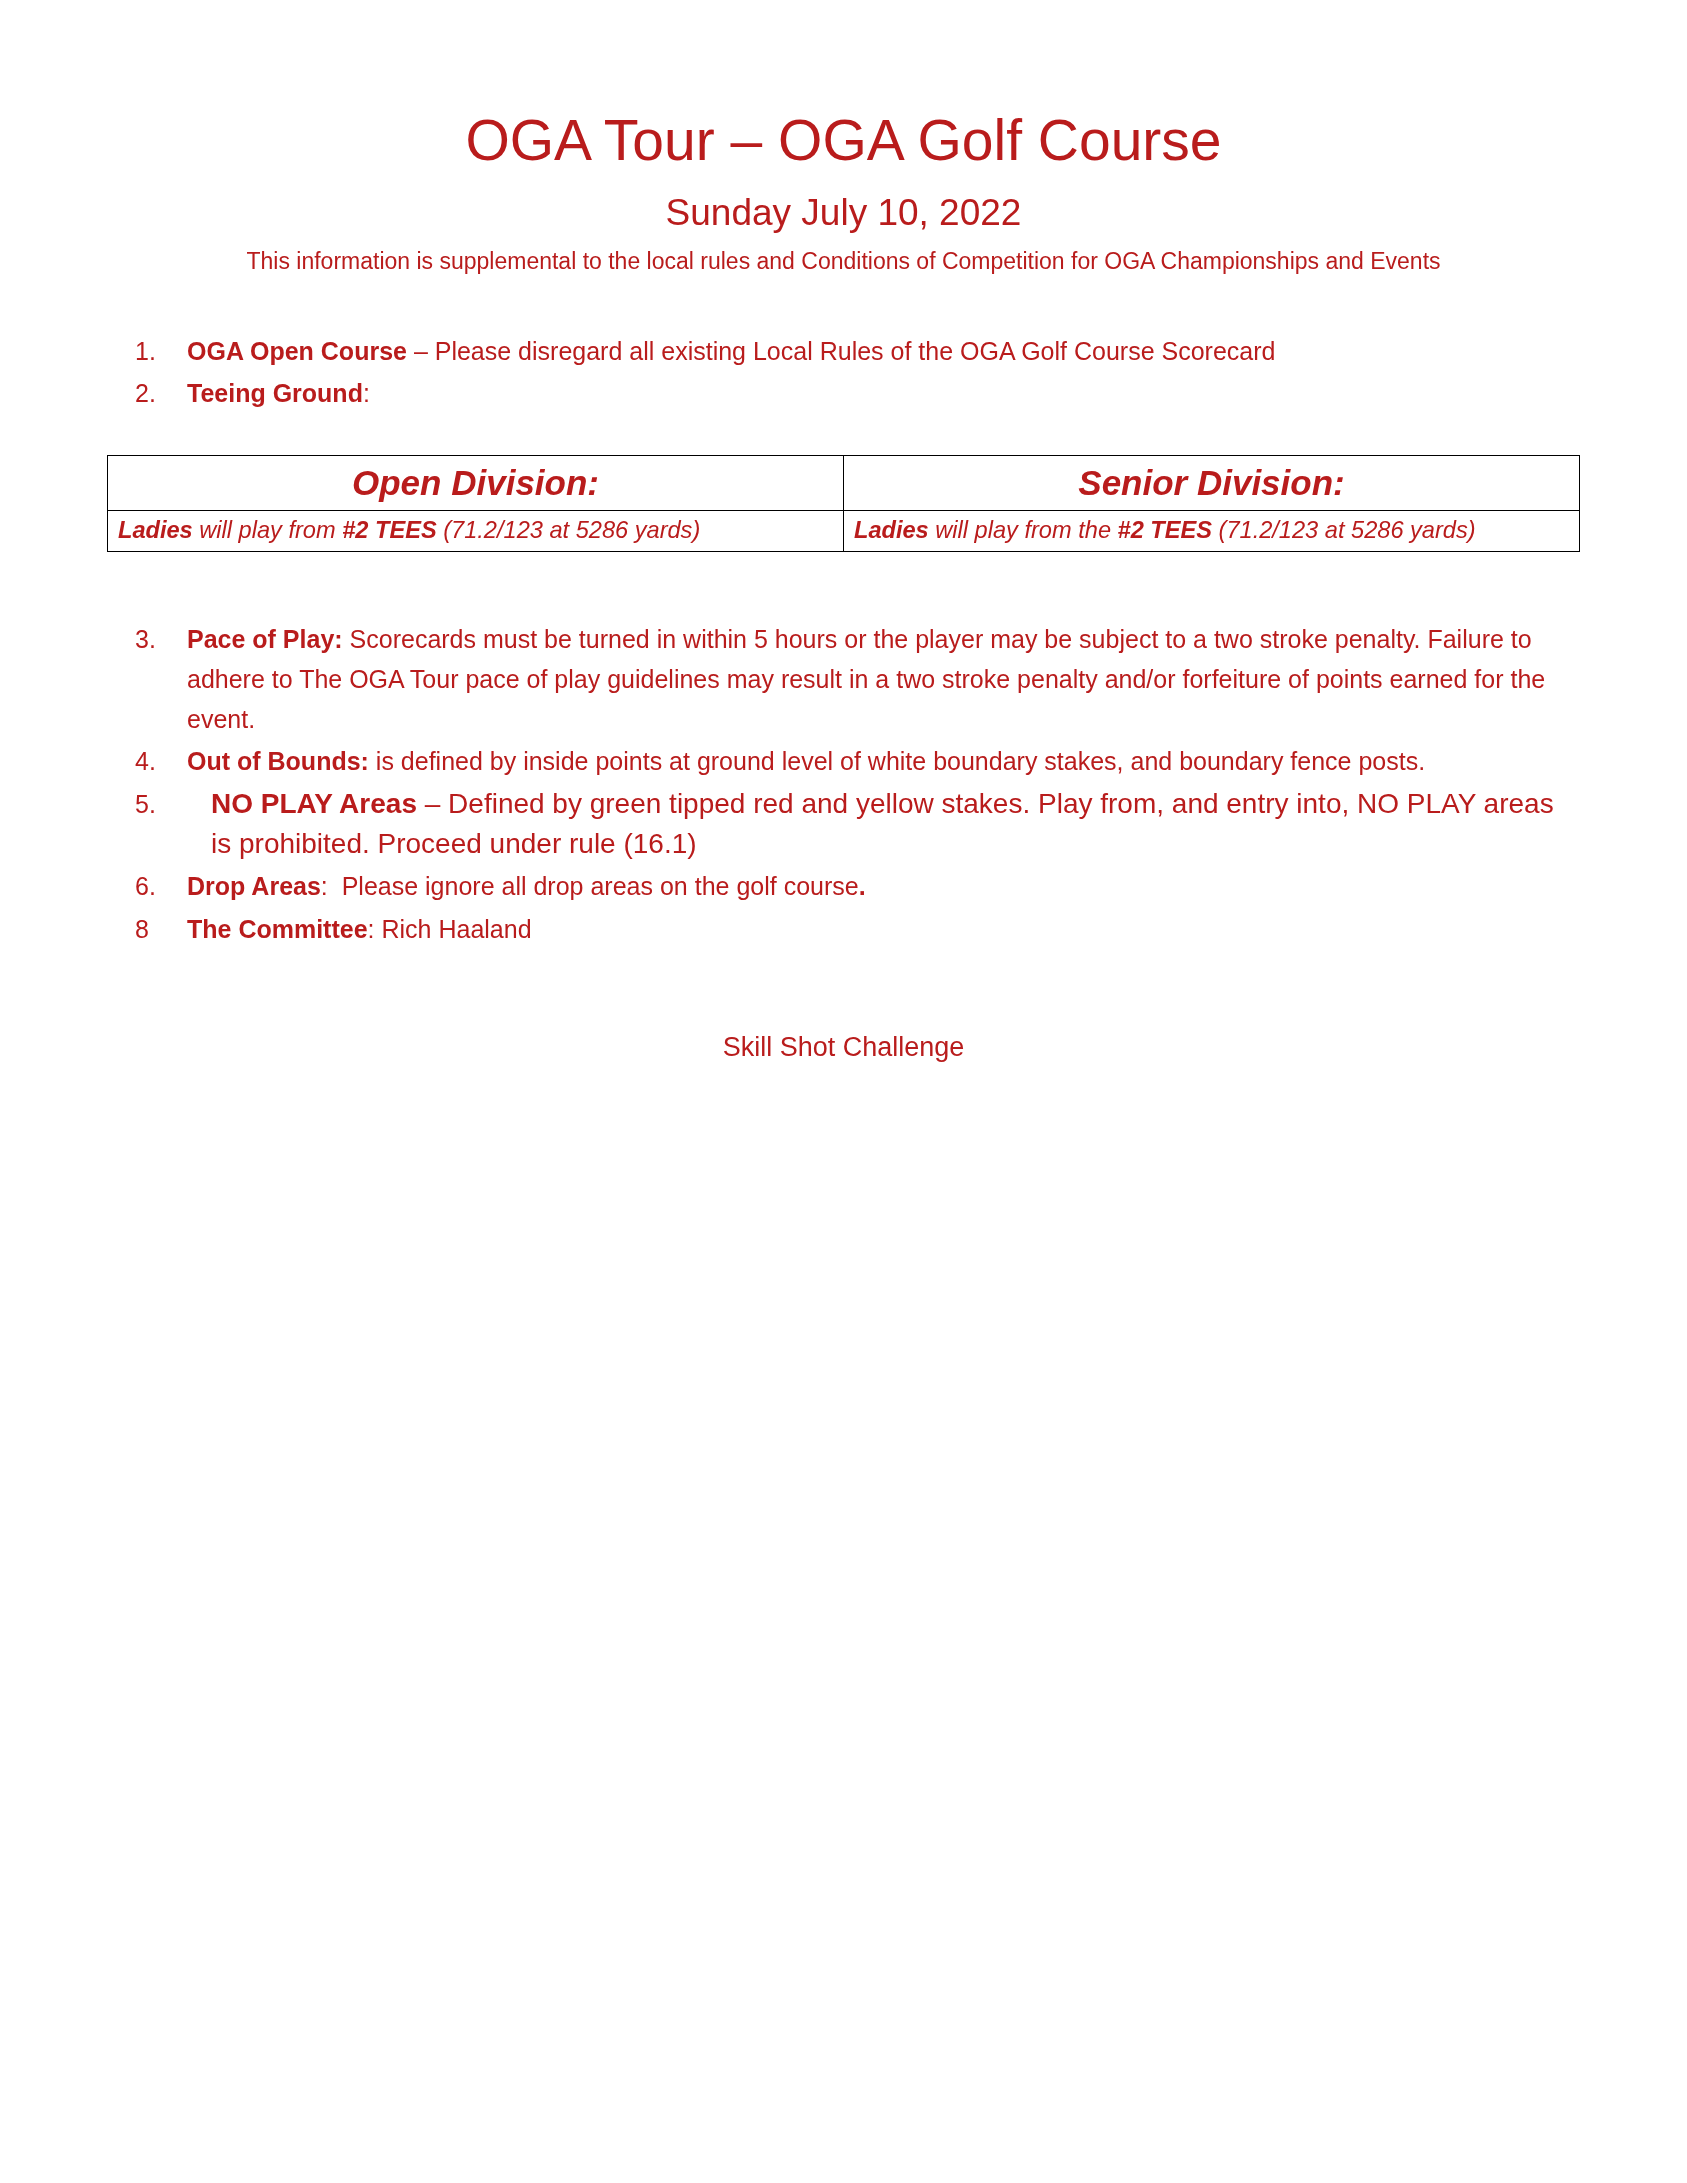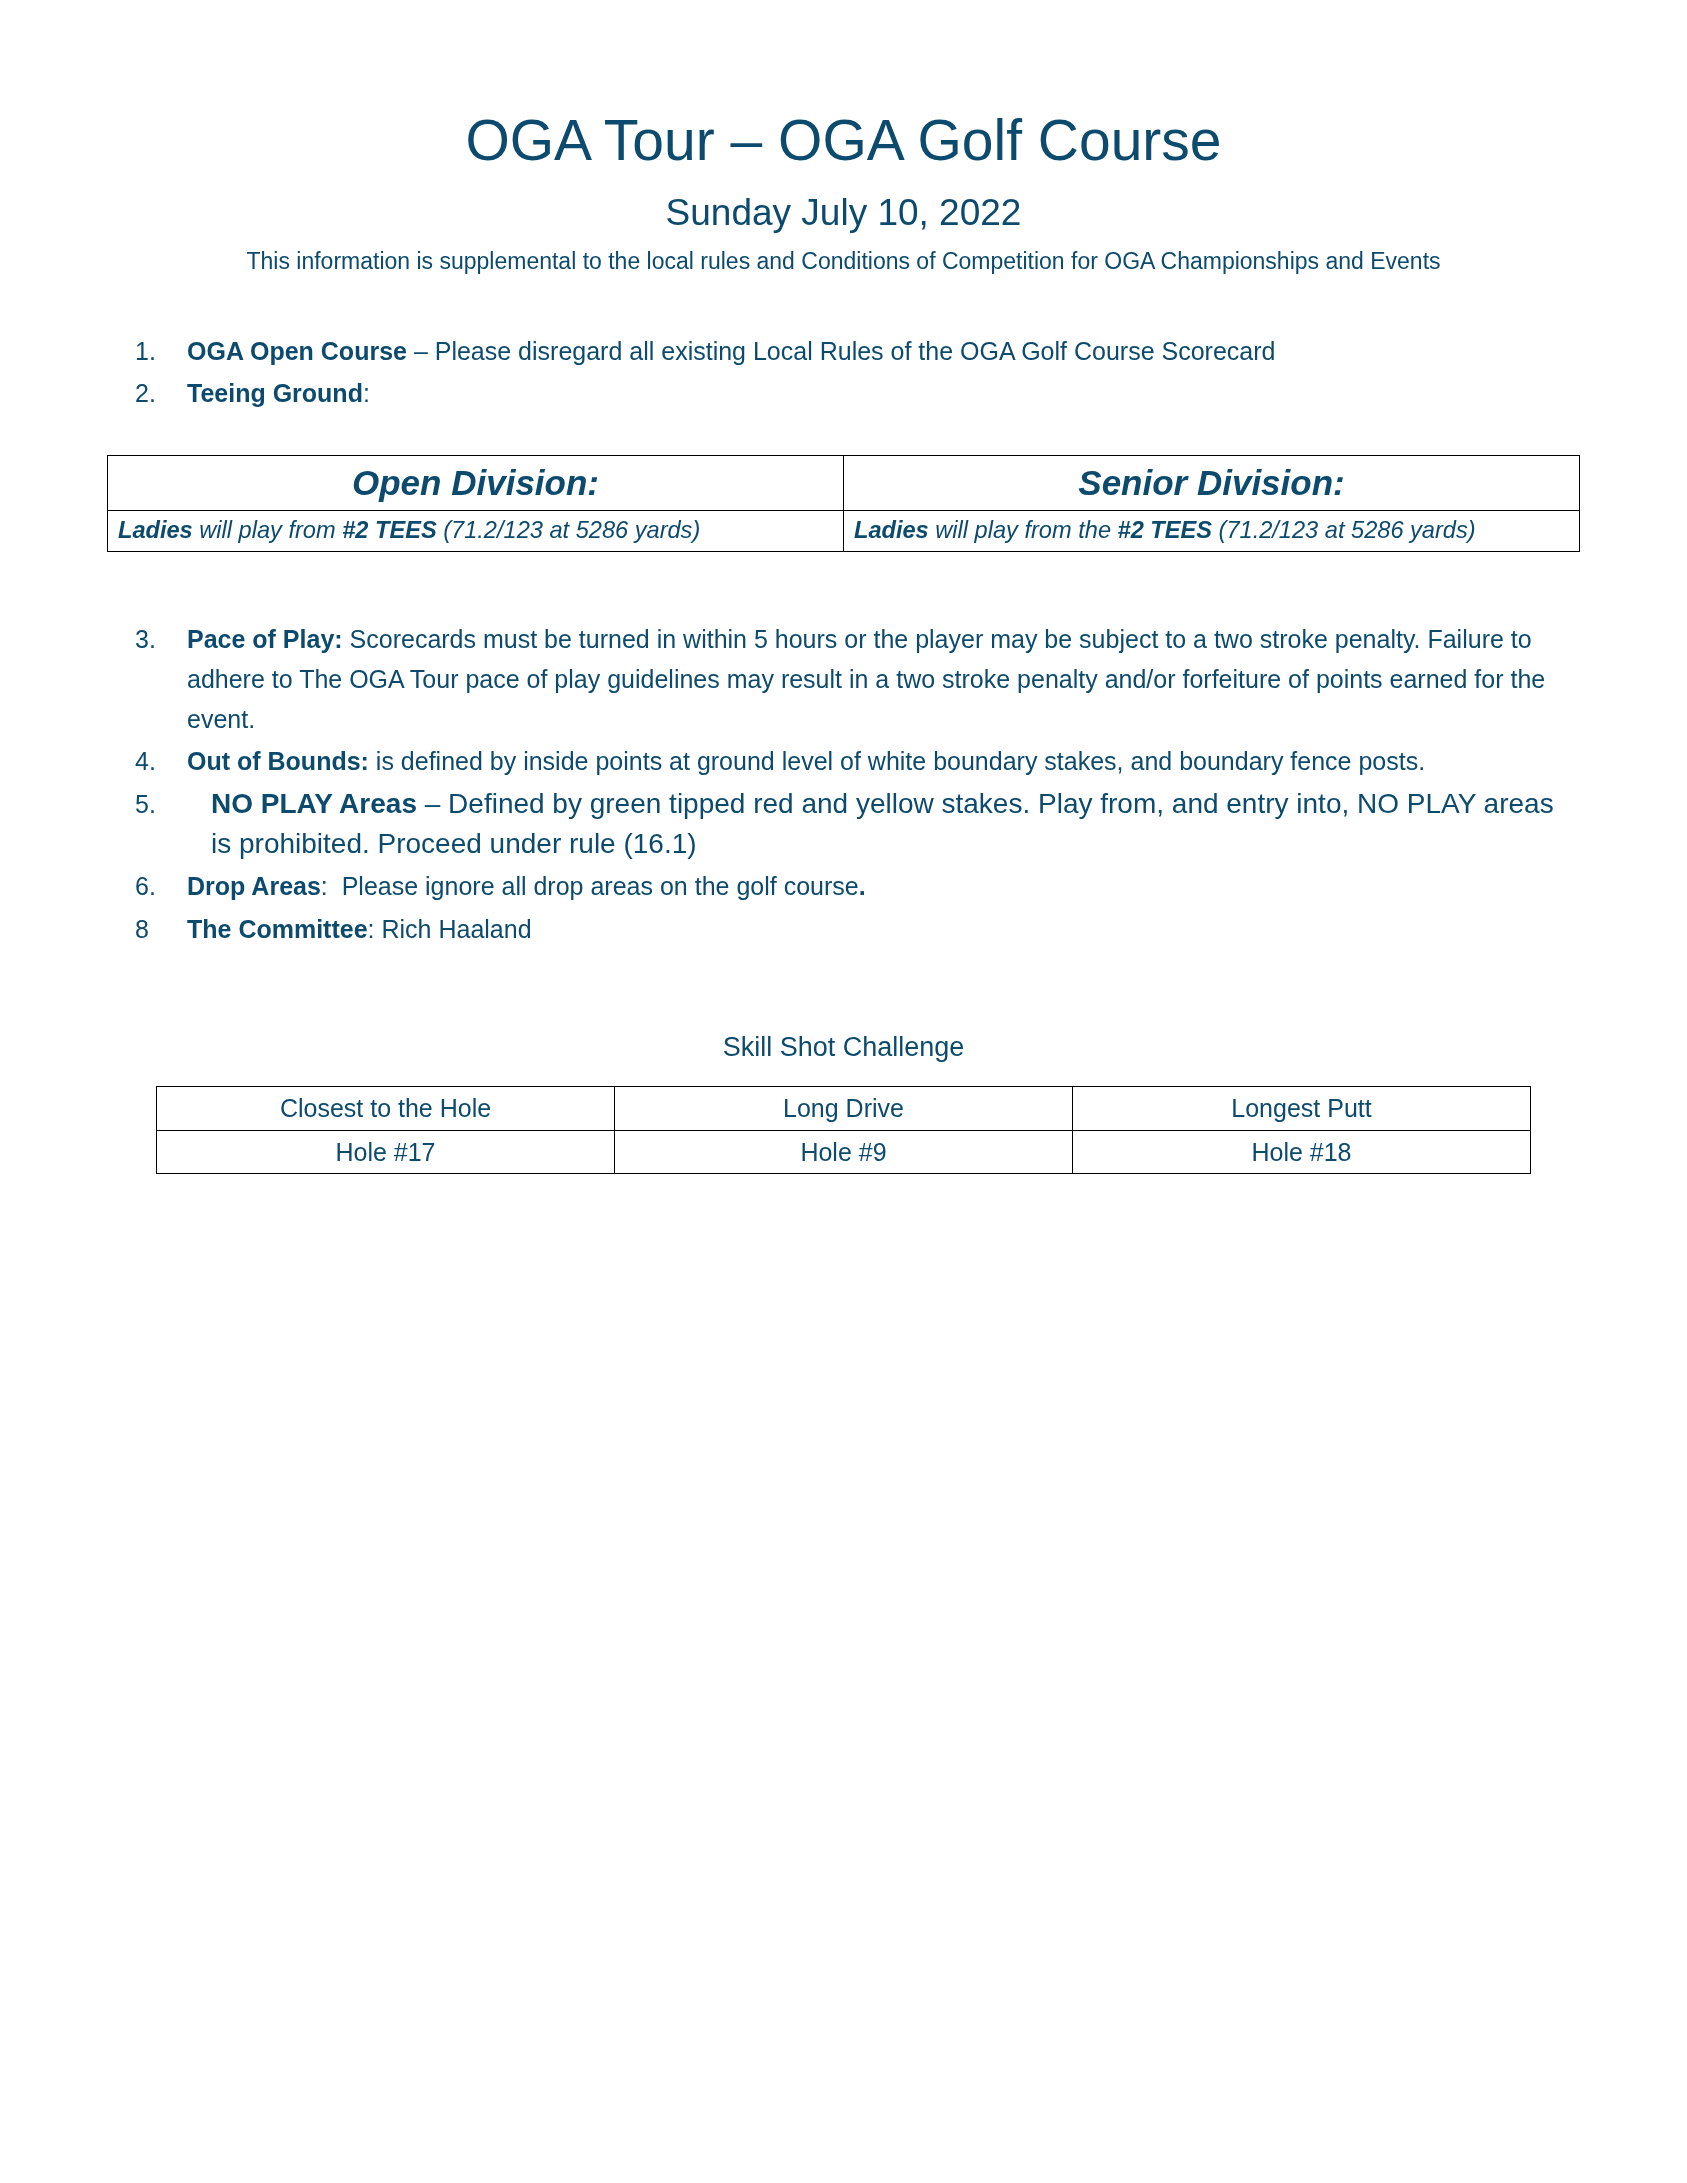--- a/index.html
+++ b/index.html
@@ -2,21 +2,21 @@
 <html style="font-size:13.5px"><head>
 <meta charset="utf-8">
 <style>
   * { box-sizing: border-box; margin: 0; padding: 0; }
   html, body { background: #ffffff; }
   .page {
     position: relative;
     width: 1687px;
     height: 2183px;
     background: #ffffff;
-    color: #0c4a6e;
+    color: #b91c1c;
     font-family: "Liberation Sans", sans-serif;
     padding: 108px 107px 0 107px;
     overflow: hidden;
   }
   .b { font-weight: bold; }
 
   .doc-title {
     text-align: center;
     font-size: 57px;
     font-weight: 400;
@@ -153,29 +153,15 @@
       <span class="rule-text"><span class="b">Drop Areas</span><span>:  Please ignore all drop areas on the golf course</span><span class="b">.</span></span>
     </div>
     <div class="rule">
       <span class="rule-num">8</span>
       <span class="rule-text"><span class="b">The Committee</span><span>: Rich Haaland</span></span>
     </div>
   </div>
 
   <div class="skill-heading">Skill Shot Challenge</div>
 
-  <table class="skill-table">
-    <tbody>
-      <tr>
-        <td>Closest to the Hole</td>
-        <td>Long Drive</td>
-        <td>Longest Putt</td>
-      </tr>
-      <tr>
-        <td>Hole #17</td>
-        <td>Hole #9</td>
-        <td>Hole #18</td>
-      </tr>
-    </tbody>
-  </table>
 
 </div>
 
 
 </body></html>

